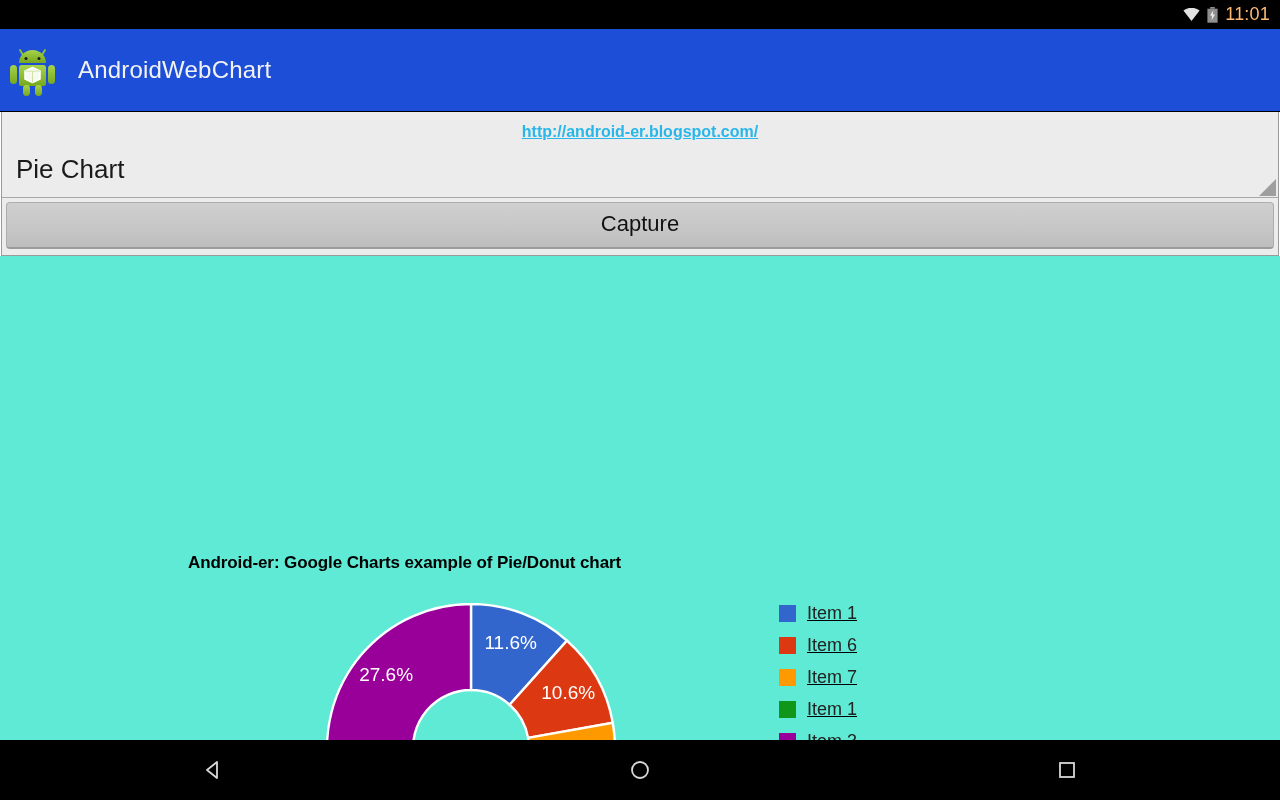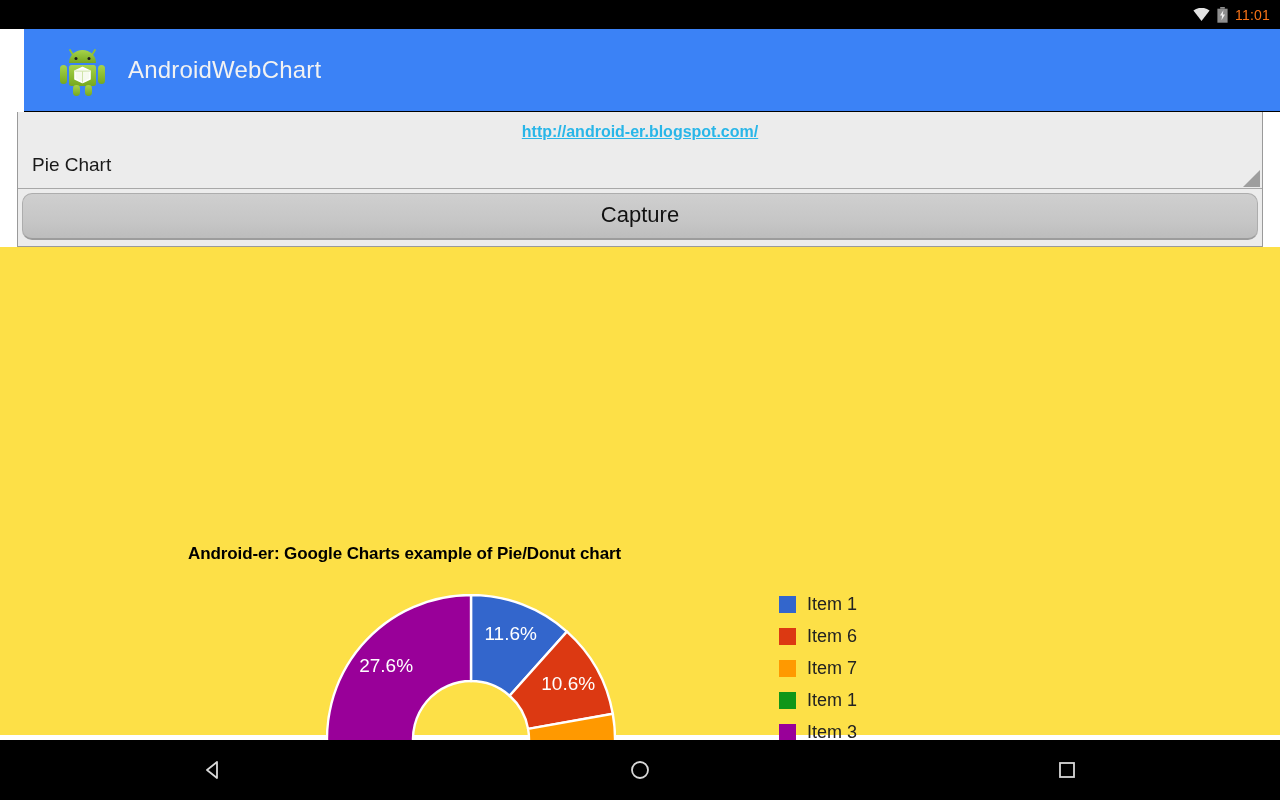--- a/index.html
+++ b/index.html
@@ -9,101 +9,100 @@
     background:#ffffff;
     -webkit-font-smoothing:antialiased;
   }
 
   
   #status-bar{
     height:29px; background:#000; color:#fff;
     display:flex; align-items:center; justify-content:flex-end;
     padding-right:10px; gap:7px;
   }
-  #status-bar .clock{ font-size:14px; letter-spacing:.2px; color:#f97316; }
+  #status-bar .clock{ font-size:18px; letter-spacing:.2px; color:#fdba74; }
   .wifi-ic{ width:17px; height:13px; position:relative; }
   .wifi-ic svg{ display:block; }
   .batt-ic{ width:11px; height:16px; position:relative; }
 
   
   #action-bar{
-    height:83px; background:#3b82f6;
-    display:flex; align-items:center; padding-left:32px; gap:19px;
+    height:83px; background:#1d4ed8;
+    display:flex; align-items:center; padding-left:6px; gap:19px;
     border-bottom:1px solid #000;
-    margin-left:24px;
   }
   #app-title{ color:#f2f2f2; font-size:24px; font-weight:400; letter-spacing:.2px; }
   .droid{ width:53px; height:53px; }
 
   
   #control-panel{
     background:#ececec;
     border:1px solid #9a9a9a;
     border-top:none;
-    margin:0 17px;
+    margin:0 1px;
     padding:0;
   }
   #url-row{
     text-align:center;
     padding:11px 0 6px 0;
   }
   #site-link{
     color:#29b6e8; font-size:16px; font-weight:bold;
     text-decoration:underline; cursor:pointer;
     font-family:"Liberation Sans", sans-serif;
   }
   #chart-select-row{
     position:relative;
     border-bottom:1px solid #a8a8a8;
     padding:7px 0 12px 14px;
     min-height:42px;
   }
-  #chart-select-value{ font-size:19px; color:#1a1a1a; }
+  #chart-select-value{ font-size:26px; color:#1a1a1a; }
   #spinner-caret{
     position:absolute; right:2px; bottom:1px;
     width:0; height:0;
     border-left:17px solid transparent;
     border-bottom:17px solid #9e9e9e;
   }
   #capture-row{ padding:4px 4px 6px 4px; }
   #capture-button{
     display:block; width:100%;
     background:linear-gradient(#cfcfcf,#c6c6c6 62%,#bdbdbd);
     border:1px solid #adadad;
     border-bottom:2px solid #9c9c9c;
-    border-radius:10px;
+    border-radius:4px;
     font-size:22px; color:#111;
     font-family:"Liberation Sans", sans-serif;
     padding:8px 0 10px 0;
     cursor:pointer;
   }
 
   
   #chart-area{
     position:relative;
     height:488px;
-    background:#fde047;
+    background:#5eead4;
     text-align:right;
   }
   #chart-title{
     position:absolute; left:188px; top:297px;
     font-size:17px; font-weight:bold; color:#000;
     letter-spacing:-.1px;
   }
   #donut-svg{ position:absolute; left:326px; top:347px; }
   .slice-label{
     fill:#fff; font-size:19px;
     font-family:"Liberation Sans", sans-serif;
     text-anchor:middle; dominant-baseline:middle;
   }
   #legend{
     position:absolute; left:779px; top:347px;
     display:flex; flex-direction:column; gap:11px;
   }
-  .legend-item{ display:flex; align-items:center; gap:11px; }
+  .legend-item{ display:flex; align-items:center; gap:11px;text-decoration:underline; }
   .legend-swatch{ width:17px; height:17px; flex:0 0 17px; }
   .legend-label{ font-size:18px; color:#222; }
 
   
   #nav-bar{
     position:absolute; left:0; bottom:0;
     width:1280px; height:60px; background:#000;
     display:flex; align-items:center; justify-content:space-around;
   }
   .nav-btn{ width:80px; height:60px; display:flex; align-items:center; justify-content:center; cursor:pointer; }

